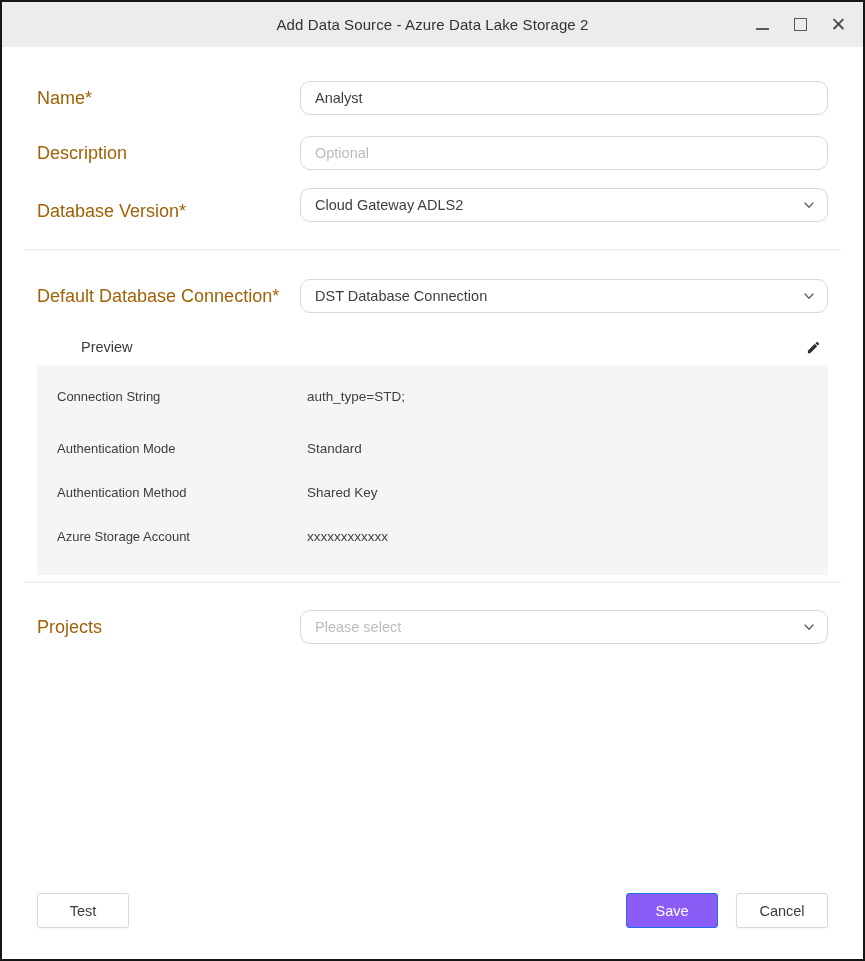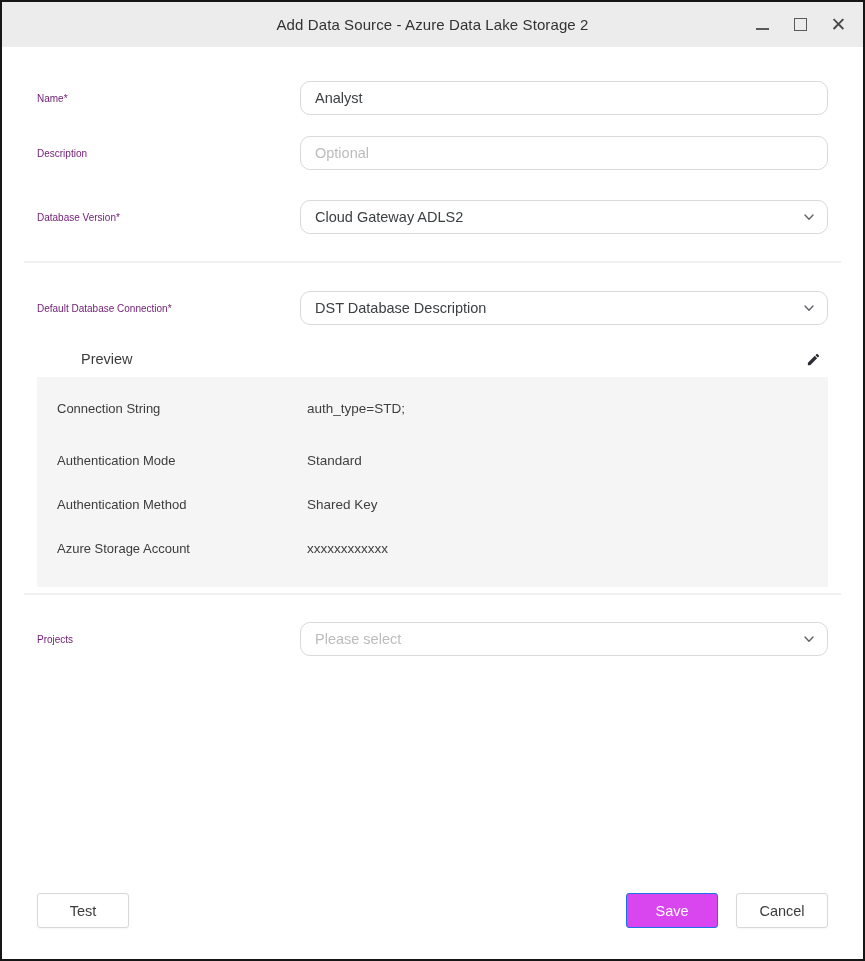--- a/index.html
+++ b/index.html
@@ -33,21 +33,21 @@
 
   
   .body {
     flex:1; display:flex; flex-direction:column;
     padding:0 35px;
   }
 
   .form-row { display:flex; align-items:center; }
   .form-label {
     width:263px; flex:0 0 263px;
-    font-size:10px; color:#701a75;
+    font-size:18px; color:#a16207;
   }
   .control-wrap { flex:1; position:relative; }
 
   .text-input, .select-box {
     width:100%; height:34px;
     border:1px solid #d9d9d9; border-radius:10px;
     background:#fff;
     font-family:"Liberation Sans", sans-serif;
     font-size:14.5px; color:#3c4043;
     padding:0 14px;
@@ -61,21 +61,21 @@
   }
   .select-box .placeholder { color:#bcbcbc; }
   .chevron {
     position:absolute; right:13px; top:50%; transform:translateY(-50%);
     width:12px; height:12px; pointer-events:none;
     display:flex; align-items:center; justify-content:center;
   }
 
   .row-name        { margin-top:34px; }
   .row-description { margin-top:21px; }
-  .row-dbversion   { margin-top:30px; }
+  .row-dbversion   { margin-top:18px;align-items:flex-end; }
 
   .divider {
     height:2px; background:#f1f1f1;
     margin-left:-13px; margin-right:-13px;
   }
   .divider-1 { margin-top:27px; }
   .divider-2 { margin-top:6px; }
 
   .row-connection { margin-top:28px; }
 
@@ -117,21 +117,21 @@
     font-family:"Liberation Sans", sans-serif;
     font-size:14.5px;
     display:flex; align-items:center; justify-content:center;
     cursor:pointer; padding:0 18px;
   }
   .btn-secondary {
     background:#fff; border:1px solid #d8d8d8; color:#3c3c3c;
     box-shadow:0 1px 2px rgba(0,0,0,0.04);
   }
   .btn-primary {
-    background:#d946ef; border:1px solid #1a73e8; color:#fff;
+    background:#8b5cf6; border:1px solid #1a73e8; color:#fff;
   }
   .btn-cancel { margin-left:18px; }
   .spacer { flex:1; }
 </style>
 </head>
 <body>
 
 <div class="dialog">
 
   <div class="titlebar">
@@ -178,21 +178,21 @@
         </span>
       </div>
     </div>
 
     <div class="divider divider-1"></div>
 
     <div class="form-row row-connection">
       <div class="form-label">Default Database Connection*</div>
       <div class="control-wrap">
         <div class="select-box">
-          <span>DST Database Description</span>
+          <span>DST Database Connection</span>
         </div>
         <span class="chevron">
           <svg viewBox="0 0 12 12" width="12" height="12">
               <polyline points="2,4 6,8.2 10,4" fill="none" stroke="#5f6368" stroke-width="1.4" stroke-linecap="round" stroke-linejoin="round"></polyline>
             </svg>
         </span>
       </div>
     </div>
 
     <div class="preview-header">

